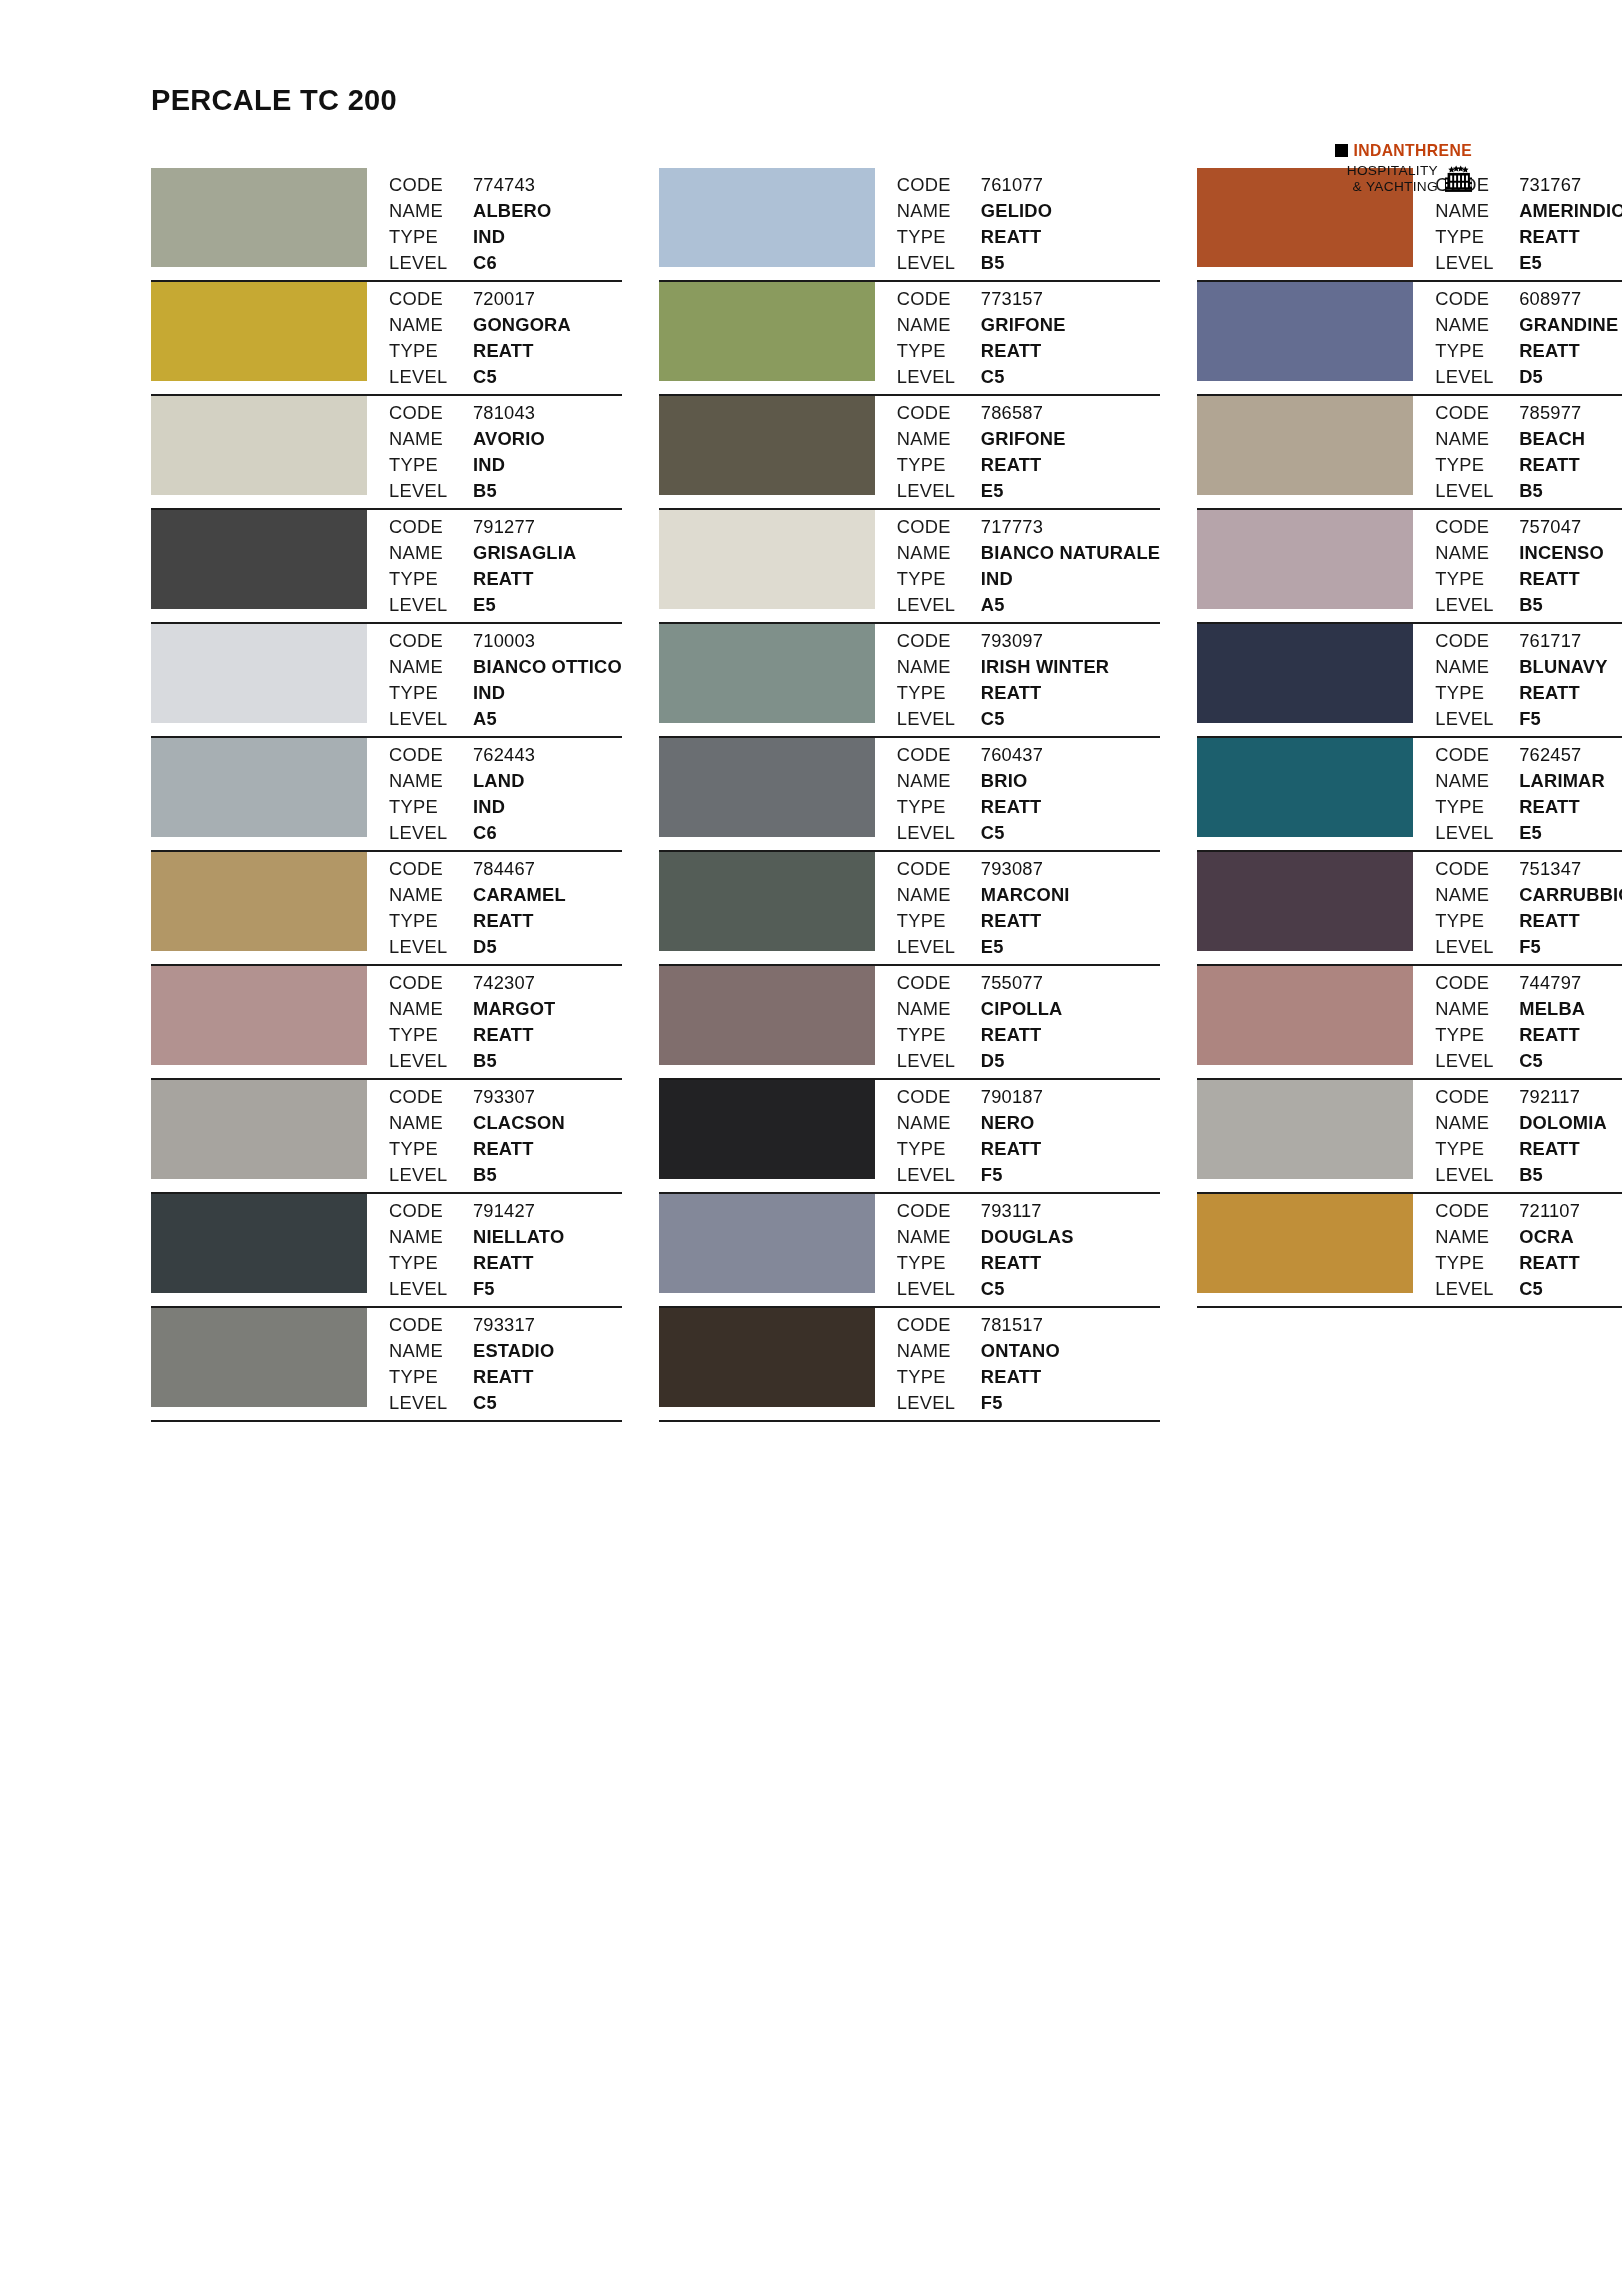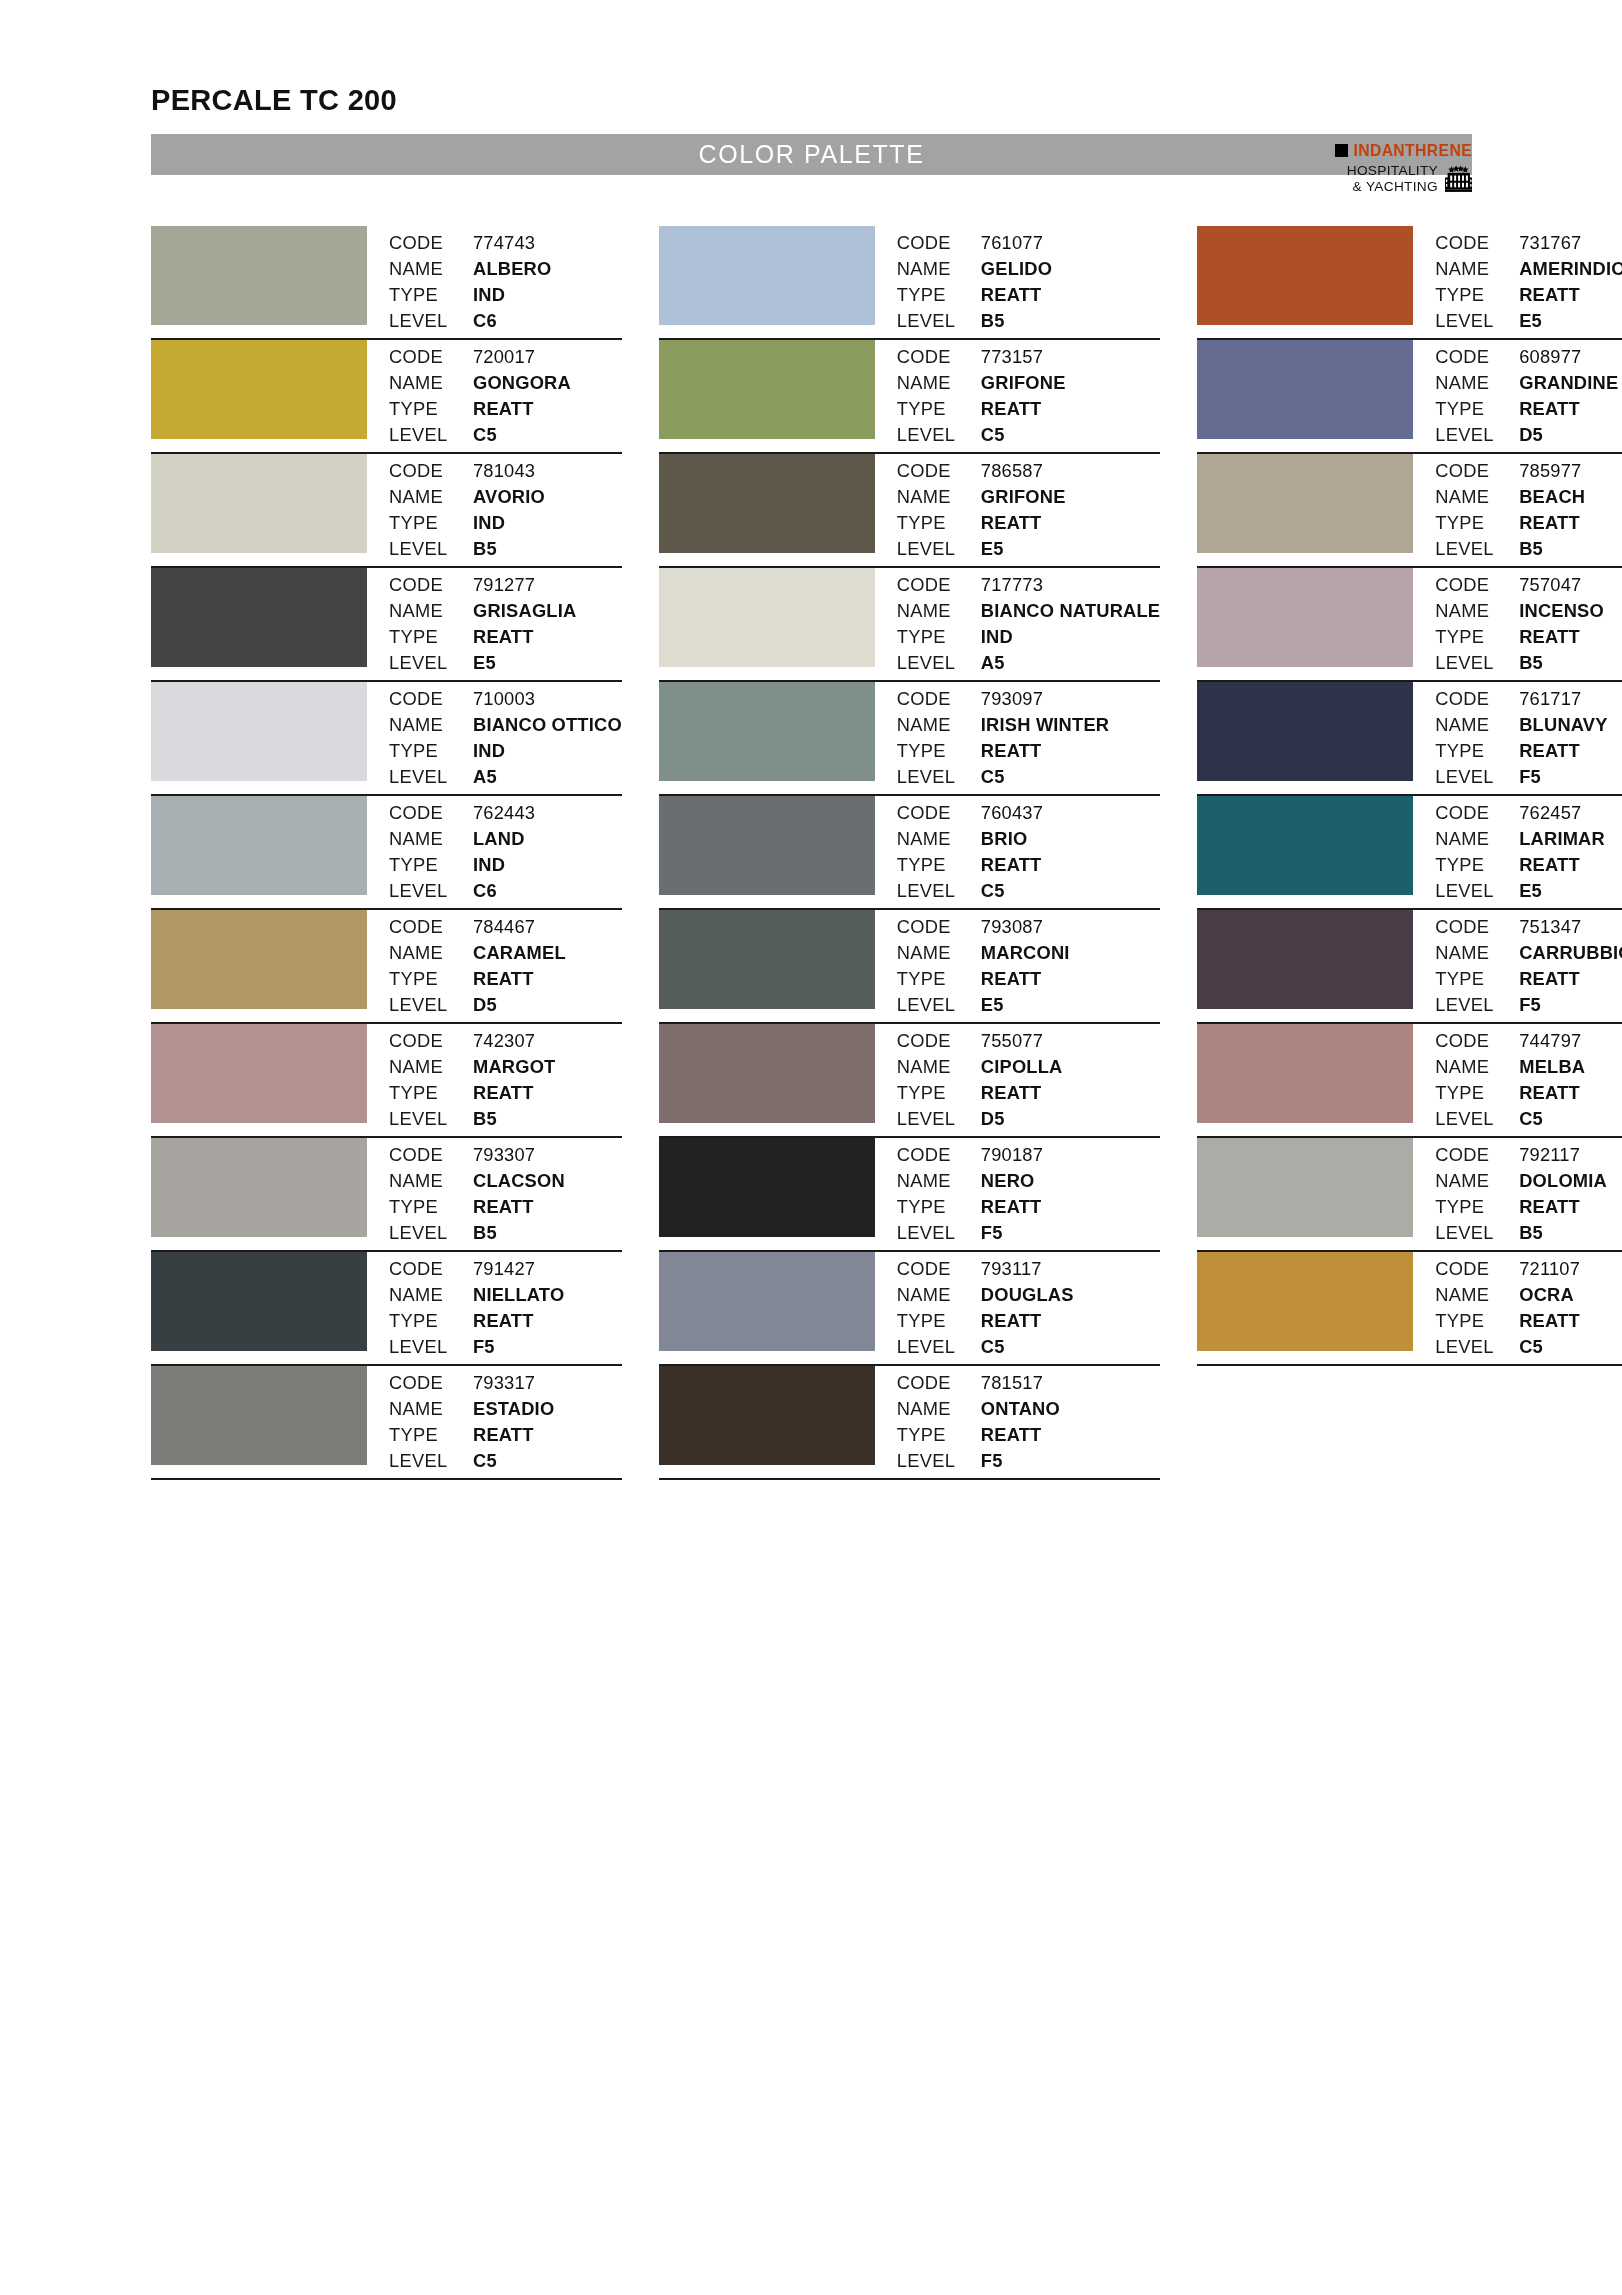--- a/index.html
+++ b/index.html
@@ -152,23 +152,20 @@
     font-weight: 900;
   }
 </style>
 </head>
 <body>
 
 <div class="page">
 
   <h1 class="doc-title">PERCALE TC 200</h1>
 
-  <div class="palette-bar">
-    <span class="palette-bar-label">COLOR PALETTE</span>
-  </div>
 
   <div class="brand">
     <div class="brand-top">
       <span class="brand-square"></span>
       <span class="brand-name">INDANTHRENE</span>
     </div>
     <div class="brand-bottom">
       <div class="brand-sub-lines">
         <div>HOSPITALITY</div>
         <div>&amp; YACHTING</div>

